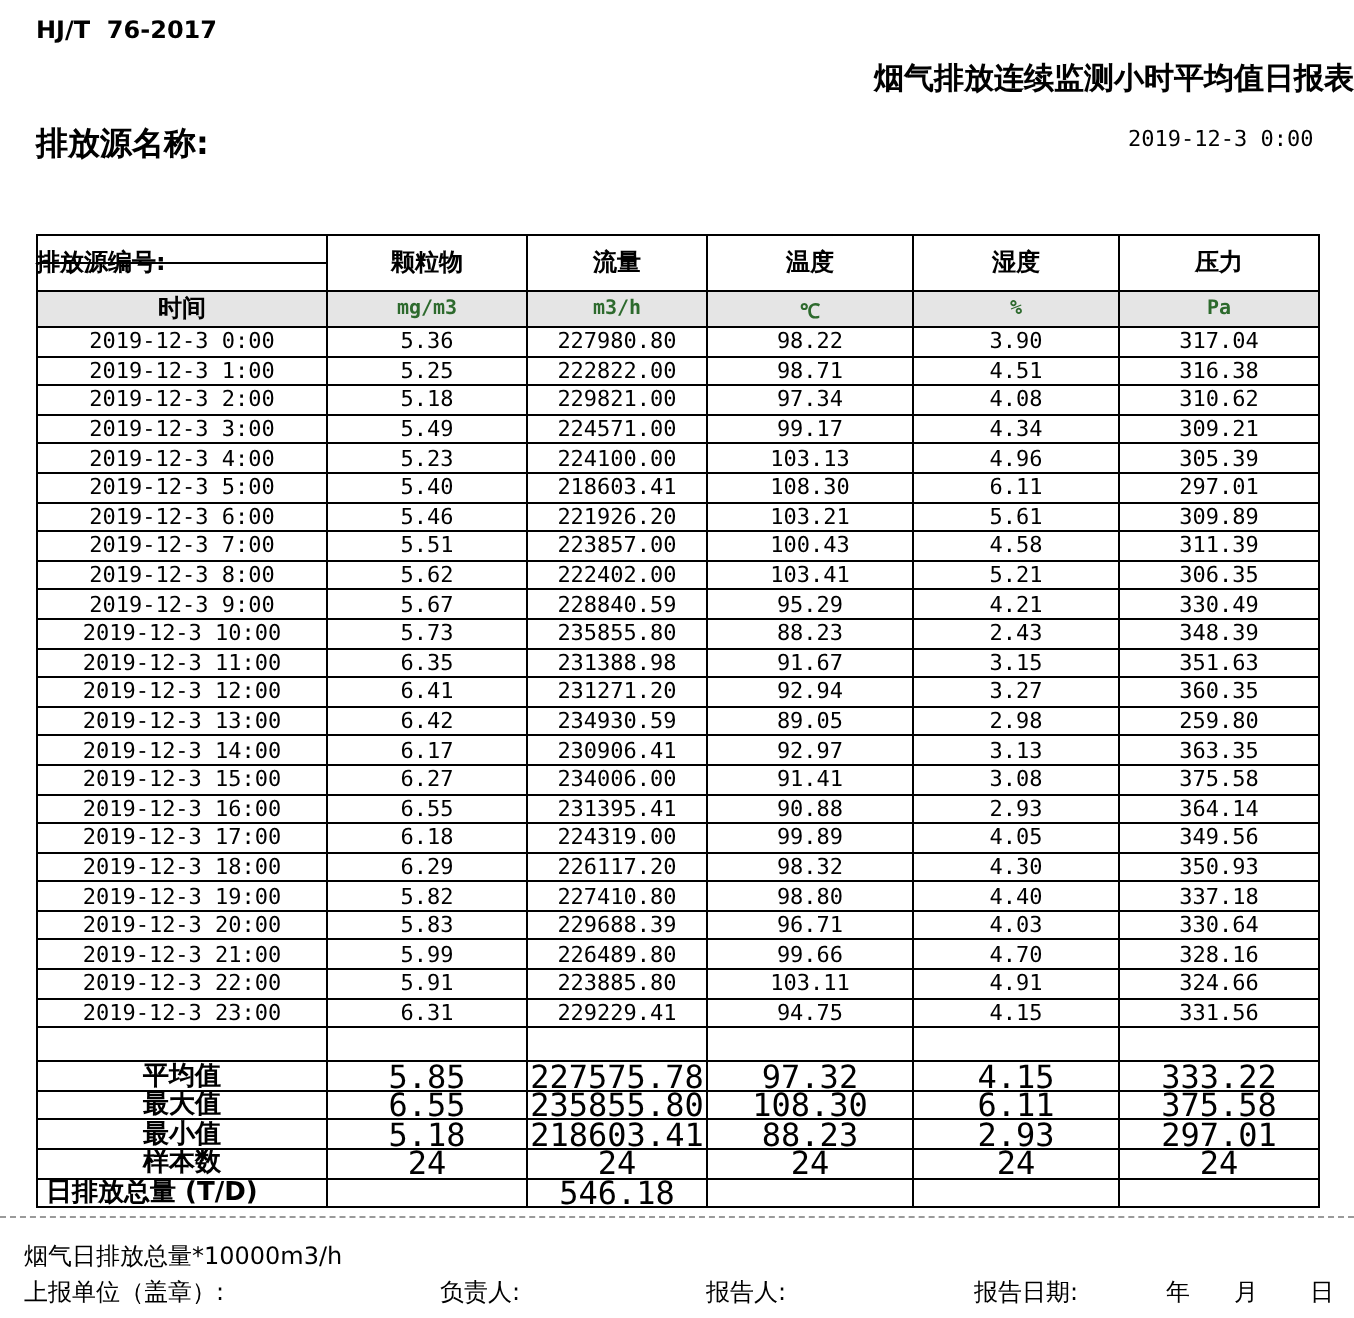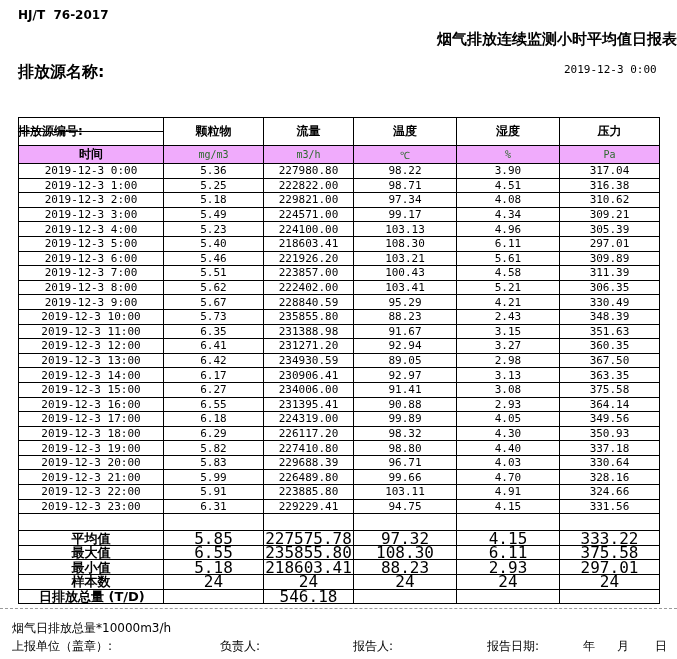--- a/index.html
+++ b/index.html
@@ -18,30 +18,30 @@
     position:absolute; left:18px; top:117px;
     border-collapse:collapse; table-layout:fixed;
   }
   #rpt td, #rpt th {
     border:1px solid #000; padding:0; text-align:center;
     overflow:hidden; white-space:nowrap; vertical-align:middle;
   }
   #rpt thead th { font-weight:bold; font-size:12px; }
   tr.hr1 { height:14px;margin-top:20px; }
   tr.hr2 { height:14px; }
-  tr.green { height:16px; background:#f0abfc;margin-top:19px; }
+  tr.green { height:16px; background:#e5e5e5;margin-top:19px; }
   tr.green td.time-h { font-weight:bold; font-size:12px; }
-  tr.green td.unit   { font-size:10px; color:#2d6a2d; font-family:"DejaVu Sans Mono", monospace; }
+  tr.green td.unit   { font-size:10px; color:#2d6a2d; font-family:"DejaVu Sans Mono", monospace;font-weight:bold; }
   tbody#rows tr { height:14.6px; }
   tbody#rows td { font-size:11px; line-height:13px; font-family:"DejaVu Sans Mono", monospace; }
   tr.sep { height:17px; }
   tbody#sumrows tr { height:14.6px; }
   tbody#sumrows td { font-size:16px; line-height:13px; font-family:"DejaVu Sans Mono", monospace; }
   tbody#sumrows td.label { font-family:"DejaVu Sans", sans-serif; font-weight:bold; font-size:13px;margin-left:20px; }
-  tbody#sumrows td.label.left { text-align:left; padding-left:20px; }
+  tbody#sumrows td.label.left { text-align:left; padding-left:4px; }
 
   #pagebreak { left:0; top:608px; width:677px; height:0; border-top:1px dashed #9a9a9a; }
   #note      { left:12px; top:620px; font-size:12px; }
   .sign      { top:638px; font-size:12px; }
 </style>
 </head>
 <body>
 
 <div class="abs" id="std-no">HJ/T  76-2017</div>
 <div class="abs" id="title">烟气排放连续监测小时平均值日报表</div>
@@ -183,21 +183,21 @@
         <td>92.94</td>
         <td>3.27</td>
         <td>360.35</td>
       </tr>
       <tr>
         <td>2019-12-3 13:00</td>
         <td>6.42</td>
         <td>234930.59</td>
         <td>89.05</td>
         <td>2.98</td>
-        <td>367.50</td>
+        <td>259.80</td>
       </tr>
       <tr>
         <td>2019-12-3 14:00</td>
         <td>6.17</td>
         <td>230906.41</td>
         <td>92.97</td>
         <td>3.13</td>
         <td>363.35</td>
       </tr>
       <tr>

